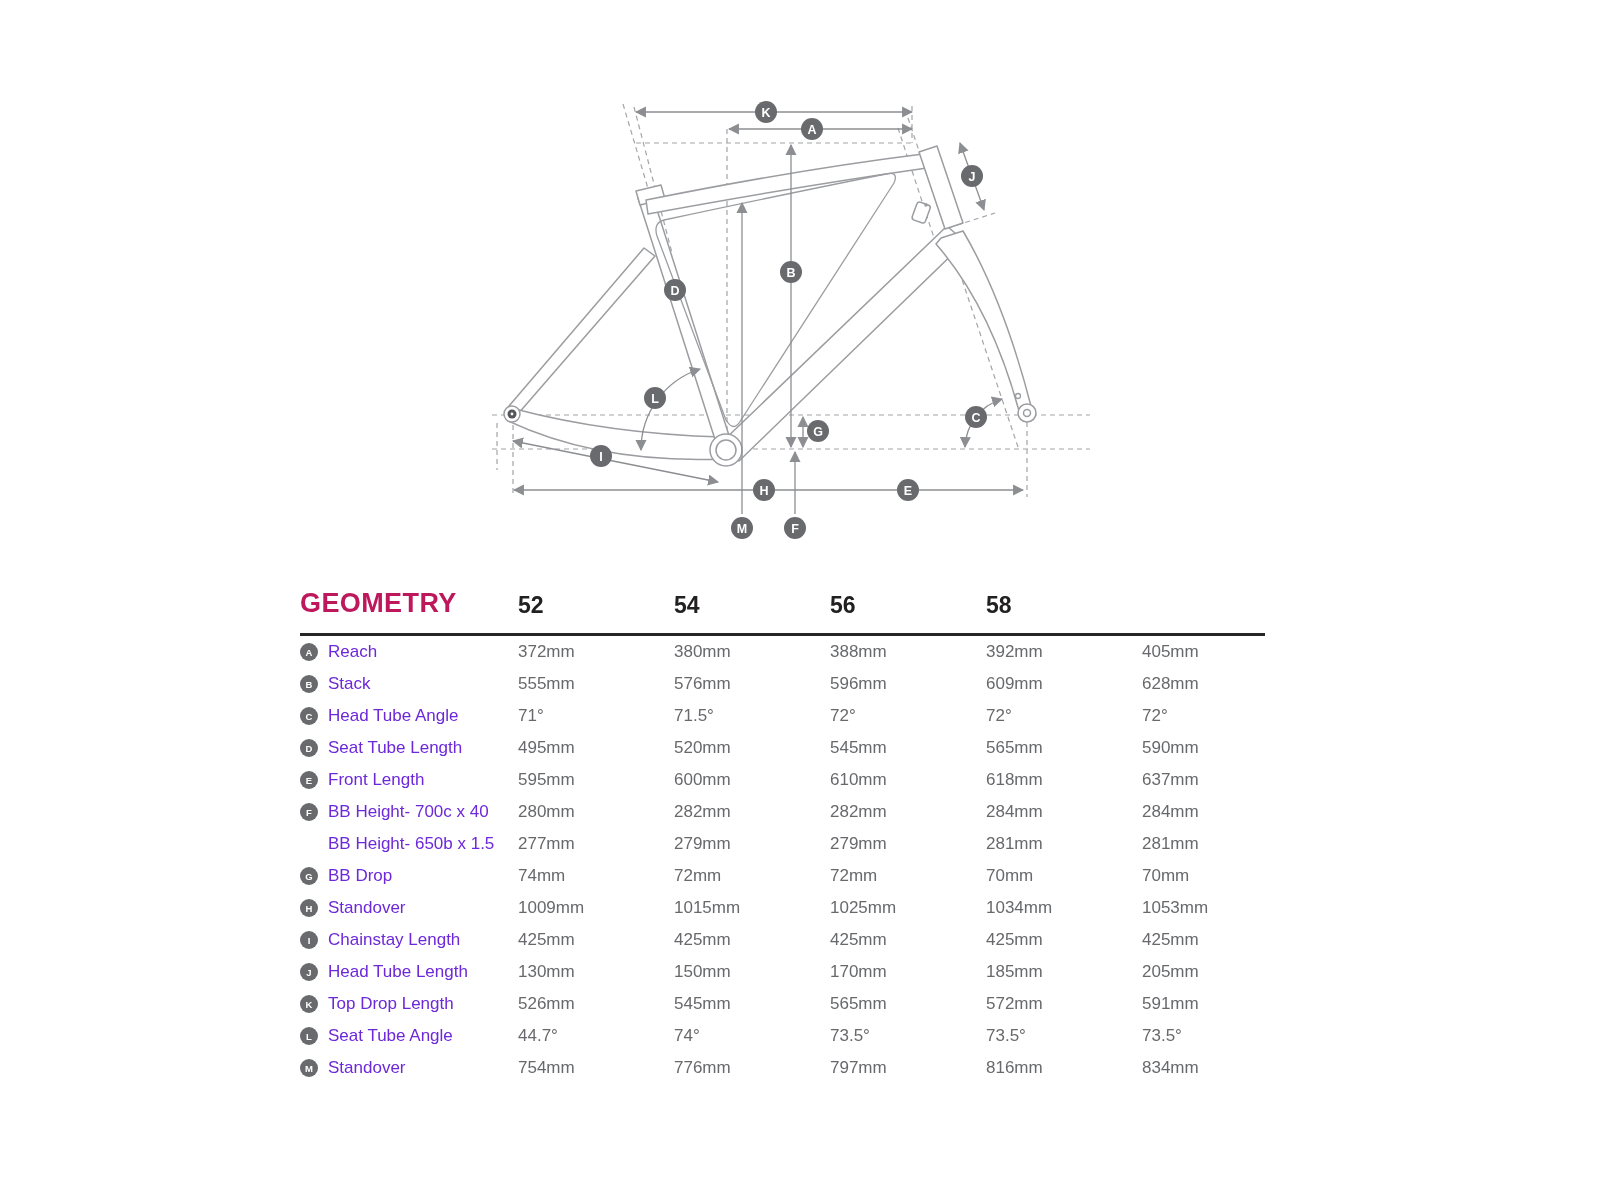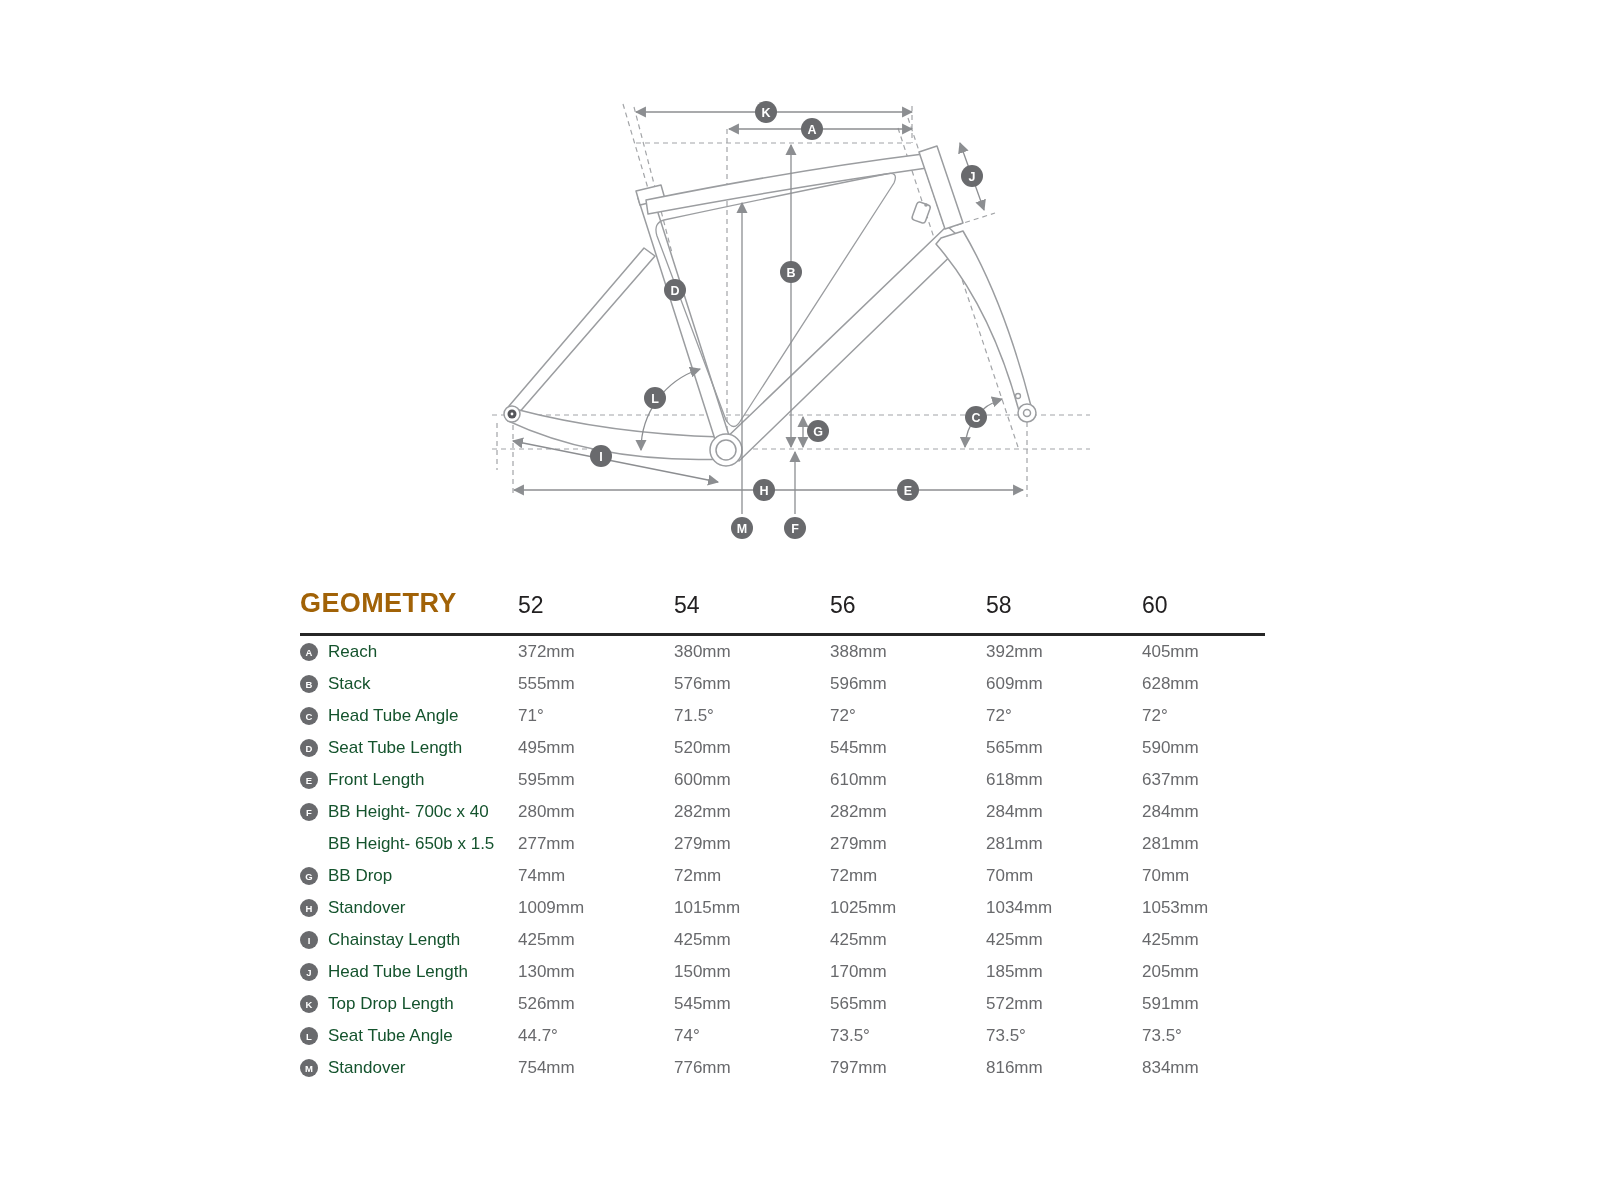--- a/index.html
+++ b/index.html
@@ -13,31 +13,31 @@
   .frame-line { fill:none; stroke:#9b9da0; stroke-width:1.3; stroke-linejoin:round; }
   .dim  { stroke:#8c8e91; stroke-width:1.3; fill:none; }
   .dash { stroke:#a2a4a7; stroke-width:1.2; fill:none; stroke-dasharray:5 4; }
   .badge-c { fill:#696a6d; }
   .badge-t { fill:#ffffff; font-size:12.5px; font-weight:bold; text-anchor:middle; }
 
   
   .table-wrap { padding:24px 0 0 300px; }
   .thead { display:grid; grid-template-columns:218px 156px 156px 156px 156px 1fr;
            align-items:end; width:1130px; }
-  .title { font-size:27px; font-weight:bold; color:#a16207; letter-spacing:.4px; }
-  .size-h { font-size:23px; font-weight:normal; color:#222021; }
+  .title { font-size:27px; font-weight:bold; color:#be185d; letter-spacing:.4px; }
+  .size-h { font-size:23px; font-weight:bold; color:#222021; }
   .rule { width:965px; height:3px; background:#262626; margin-top:14px; }
   .trow { display:grid; grid-template-columns:218px 156px 156px 156px 156px 1fr;
           align-items:center; height:32px; width:1130px; }
   .rlabel { display:flex; align-items:center; gap:10px; }
   .lbadge { width:18px; height:18px; border-radius:50%; background:#696a6d;
             color:#fff; font-size:9.5px; font-weight:bold; display:flex;
             align-items:center; justify-content:center; flex:0 0 18px; }
   .lbadge:empty { visibility:hidden; }
-  .ltext { font-size:17px; color:#14532d; }
+  .ltext { font-size:17px; color:#6d28d9; }
   .rval  { font-size:17px; color:#68696c; }
 </style>
 </head>
 <body>
 
 <div class="page">
 
   
   <svg class="diagram" viewBox="0 0 1600 560" xmlns="http://www.w3.org/2000/svg">
     <defs>
@@ -158,21 +158,20 @@
   </svg>
 
   
   <div class="table-wrap">
     <div class="thead">
       <div class="title">GEOMETRY</div>
       <div class="size-h">52</div>
       <div class="size-h">54</div>
       <div class="size-h">56</div>
       <div class="size-h">58</div>
-      <div class="size-h">60</div>
     </div>
     <div class="rule"></div>
     <div id="rows">
         <div class="trow">
           <div class="rlabel">
             <span class="lbadge">A</span>
             <span class="ltext">Reach</span>
           </div>
           <div class="rval">372mm</div>
           <div class="rval">380mm</div>

